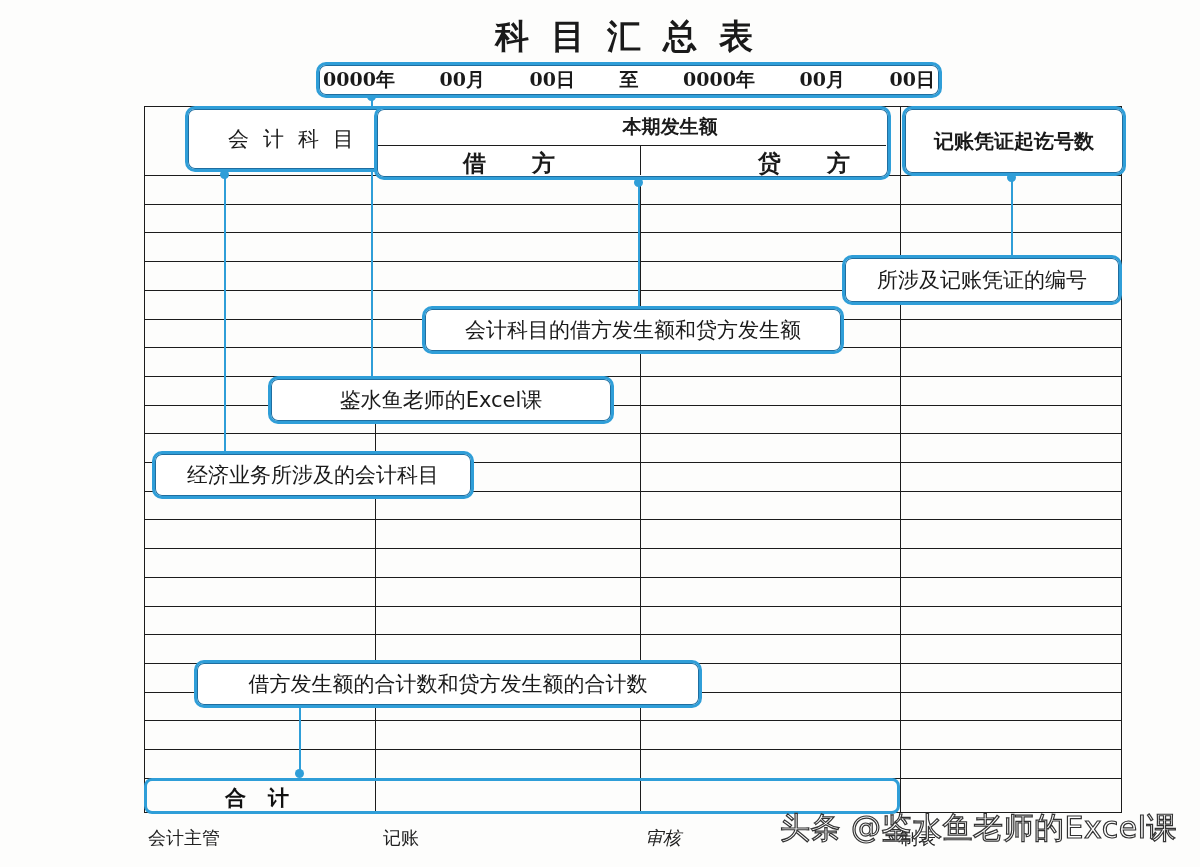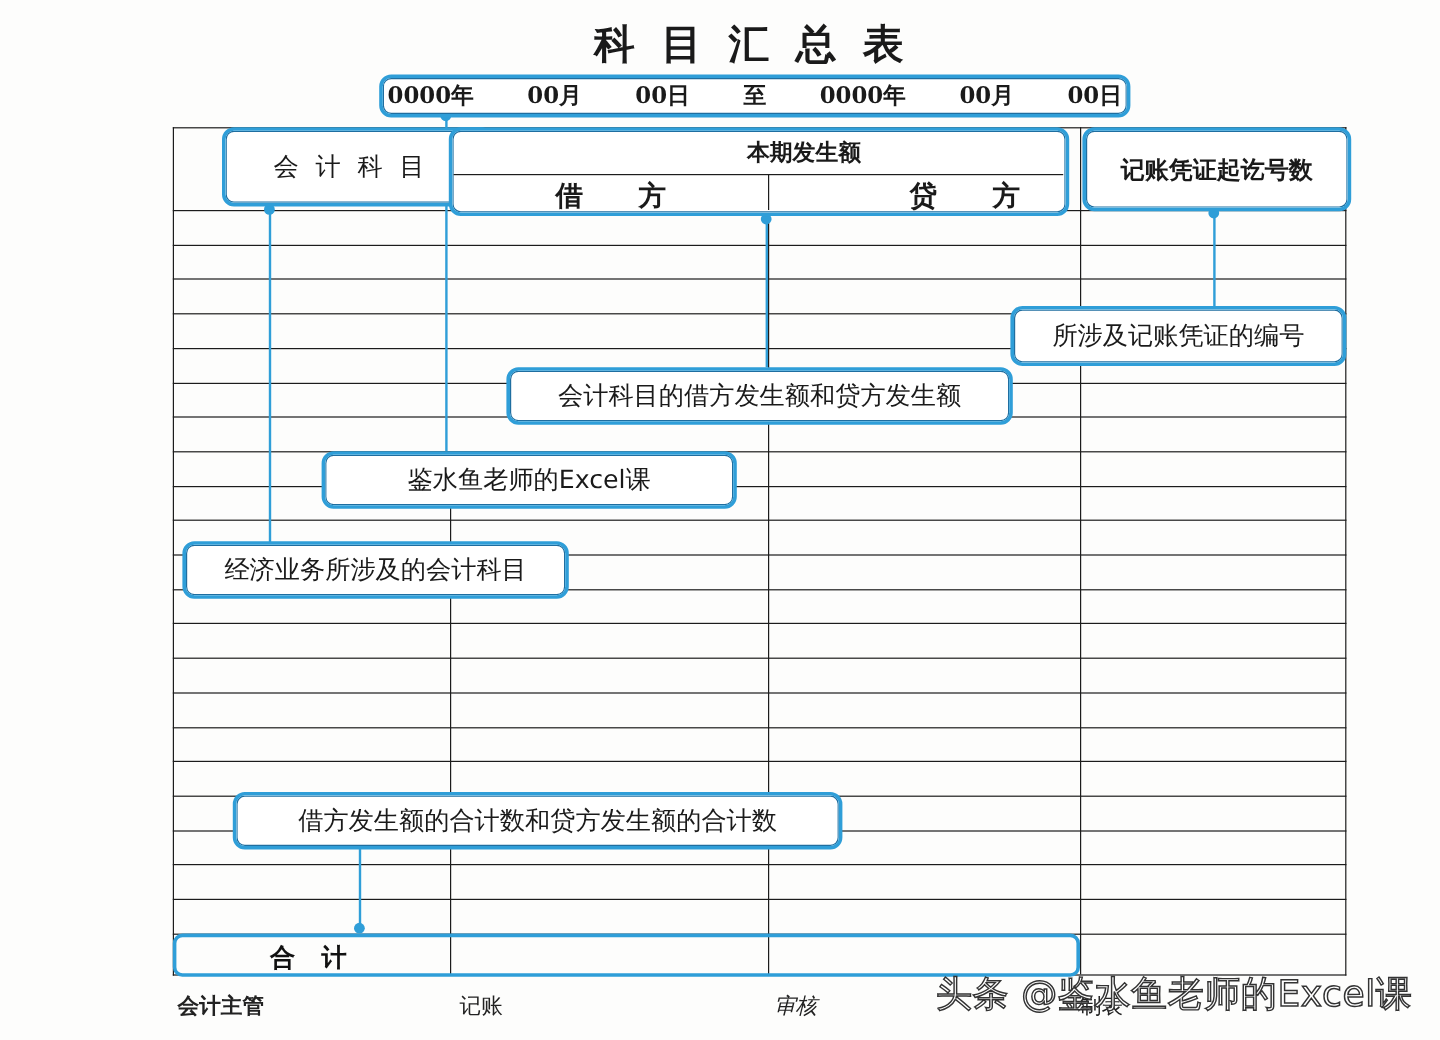--- a/index.html
+++ b/index.html
@@ -131,18 +131,18 @@
 <div class="callout" style="left:152px; top:451px; width:316px; height:42px;">
   <span>经济业务所涉及的会计科目</span>
 </div>
 <div class="callout" style="left:194px; top:660px; width:502px; height:42px;">
   <span>借方发生额的合计数和贷方发生额的合计数</span>
 </div>
 
 <div class="total-box"></div>
 <div class="total-label">合计</div>
 
-<div class="footer-label" style="left:148px;font-weight:bold;">会计主管</div>
+<div class="footer-label" style="left:148px;">会计主管</div>
 <div class="footer-label" style="left:383px;">记账</div>
 <div class="footer-label" style="left:645px;font-style:italic;">审核</div>
 <div class="footer-label" style="left:900px;">制表</div>
 
 <div class="watermark">头条 @鉴水鱼老师的Excel课</div>
 
 </body></html>

